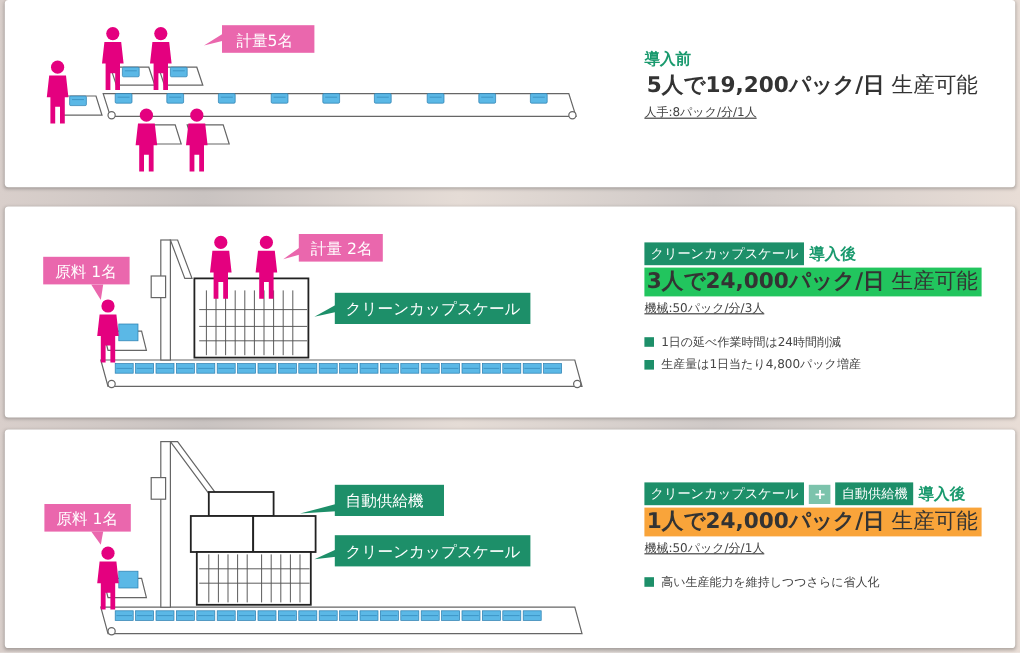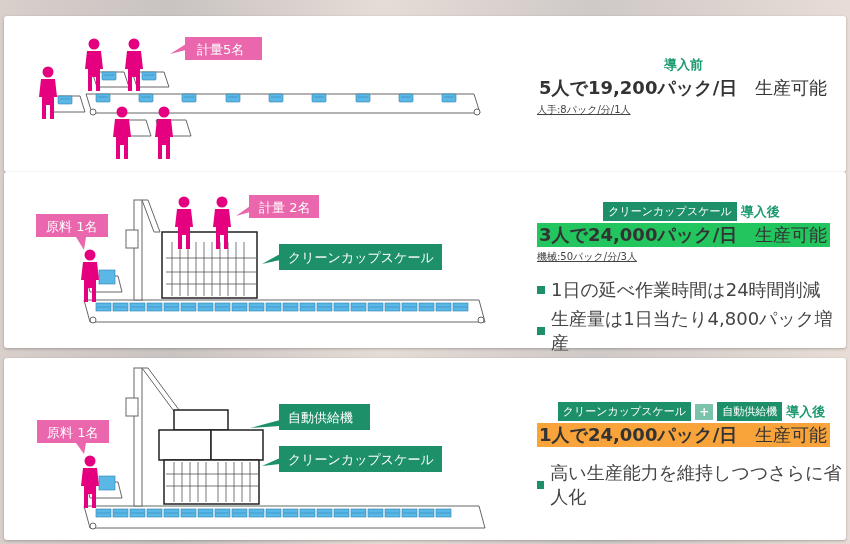--- a/index.html
+++ b/index.html
@@ -1,34 +1,34 @@
 <!DOCTYPE html>
 <html><head>
 <meta charset="utf-8">
 <style>
   html,body{margin:0;padding:0;}
   body{width:850px;height:544px;overflow:hidden;position:relative;
     background:linear-gradient(90deg,#d9cfcb 0%,#c9c3c1 20%,#e5dcd6 45%,#cfc9c7 70%,#e8ddd6 100%);
     font-family:"DejaVu Sans","Liberation Sans",sans-serif;}
   .card{position:absolute;left:4px;width:842px;background:#fff;border-radius:3px;
     box-shadow:0 1px 3px rgba(0,0,0,0.25);}
-  #c1{top:16px;height:156px;}
+  #c1{top:0;height:156px;}
   #c2{top:172px;height:176px;}
   #c3{top:358px;height:182px;}
   .scene{position:absolute;left:0;top:0;}
   .info{position:absolute;left:533px;color:#3b3b3b;}
-  .head{font-size:13px;font-weight:bold;color:#1a9a6e;display:flex;align-items:center;gap:4px;justify-content:center;}
+  .head{font-size:13px;font-weight:bold;color:#1a9a6e;display:flex;align-items:center;gap:4px;}
   .tag{background:#1d8f69;color:#fff;font-weight:normal;font-size:11px;padding:2px 5px;}
   .plus{background:#7cc3ac;color:#fff;font-size:12px;font-weight:bold;padding:1px 4px;}
   .big{font-size:18px;font-weight:bold;color:#333;margin-top:2px;padding:0 3px 0 2px;display:inline-block;line-height:24px;}
-  .big .suffix{font-weight:normal;margin-left:12px;}
+  .big .suffix{font-weight:normal;}
   .big.yellow{background:#22c55e;}
   .big.orange{background:#f9a43a;text-align:right;}
   .sub{font-size:10px;color:#444;margin-top:3px;text-decoration:underline;}
-  .bullets{margin-top:14px;font-size:18px;color:#444;}
+  .bullets{margin-top:14px;font-size:10px;color:#444;}
   .bullets div{margin-bottom:5px;display:flex;align-items:center;gap:6px;}
   .sq{width:8px;height:8px;background:#1d8f69;display:inline-block;}
   .lbl-pink{fill:#ea67ad;}
   .lbl-green{fill:#1d8f69;}
   .lbl-text{fill:#fff;font-size:13px;font-family:"DejaVu Sans",sans-serif;}
 </style>
 </head>
 <body>
 
 <div class="card" id="c1">
@@ -295,20 +295,21 @@
     </g>
   </svg>
   <div class="info" style="top:44px;">
     <div class="head">
       <span class="tag">クリーンカップスケール</span>
       <span class="plus">+</span>
       <span class="tag">自動供給機</span>
       <span>導入後</span>
     </div>
     <div class="big orange"><span>1人で24,000パック/日</span><span class="suffix"> 生産可能</span></div>
+    <div class="sub">機械:50パック/分/1人</div>
     <div class="bullets">
       <div>
           <span class="sq"></span>
           <span>高い生産能力を維持しつつさらに省人化</span>
         </div>
     </div>
   </div>
 </div>
 
 </body></html>

